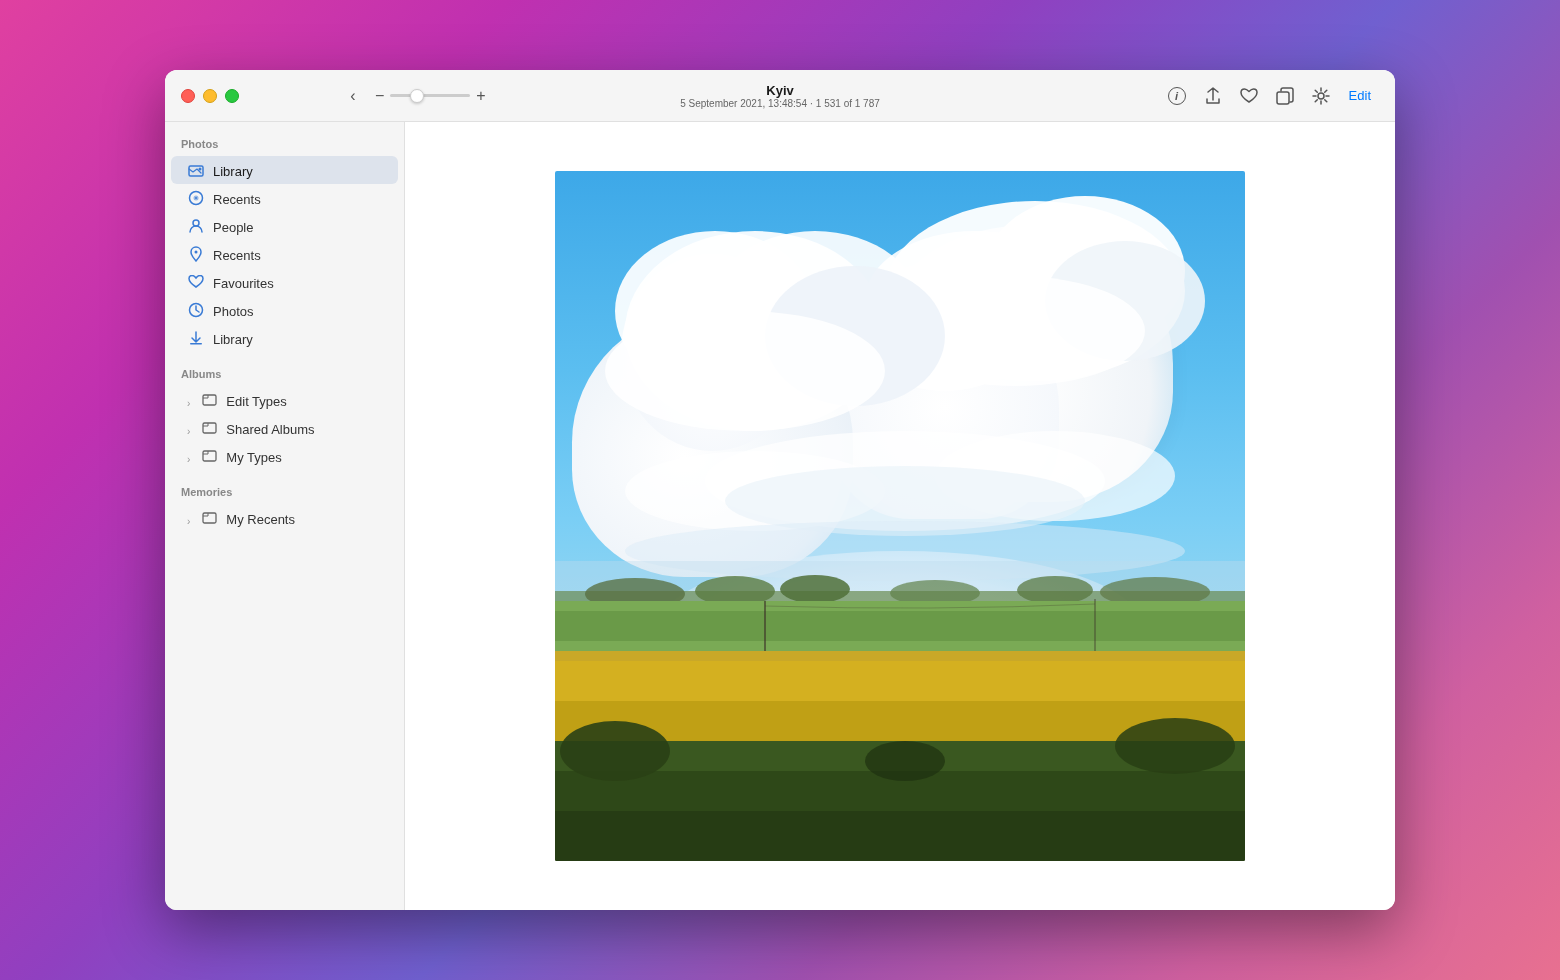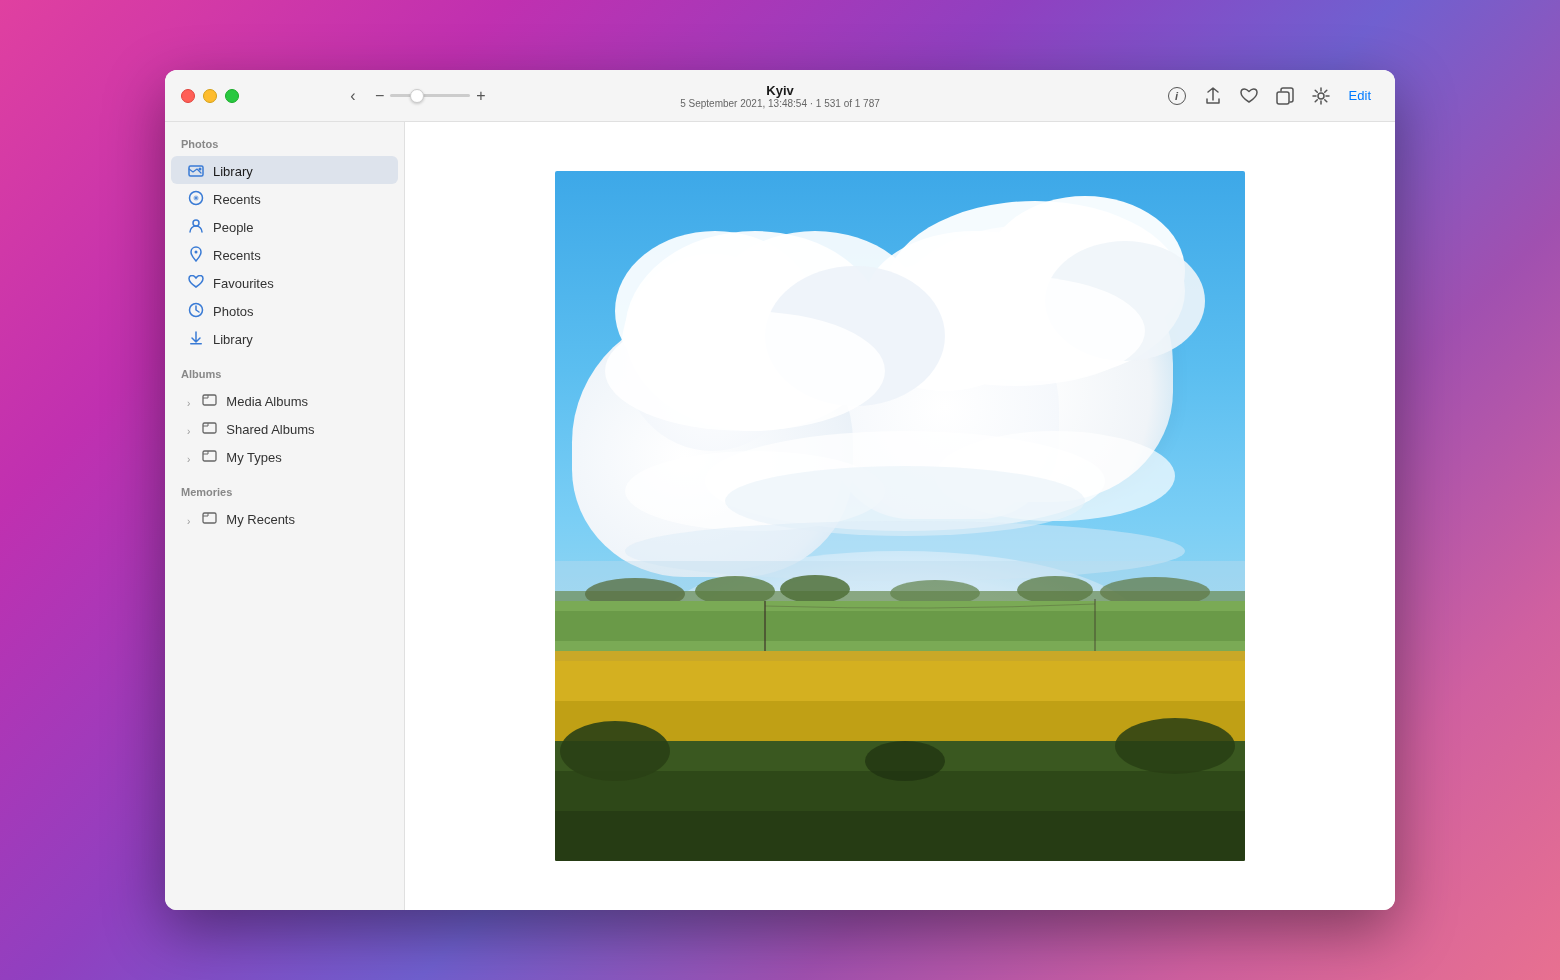--- a/index.html
+++ b/index.html
@@ -492,21 +492,21 @@
       <div class="sidebar-section-label">Albums</div>
 
       <div class="sidebar-item">
         <span class="chevron-icon">›</span>
         <div class="sidebar-item-icon">
           <svg width="15" height="14" viewBox="0 0 15 14">
             <rect x="1" y="2" width="13" height="10" rx="1.5" stroke="#666" stroke-width="1.3" fill="none"></rect>
             <path d="M1 5 L6 5 L6 2" stroke="#666" stroke-width="1" fill="none"></path>
           </svg>
         </div>
-        <span class="sidebar-item-label">Media Albums</span>
+        <span class="sidebar-item-label">Edit Types</span>
       </div>
 
       <div class="sidebar-item">
         <span class="chevron-icon">›</span>
         <div class="sidebar-item-icon">
           <svg width="15" height="14" viewBox="0 0 15 14">
             <rect x="1" y="2" width="13" height="10" rx="1.5" stroke="#666" stroke-width="1.3" fill="none"></rect>
             <path d="M1 5 L6 5 L6 2" stroke="#666" stroke-width="1" fill="none"></path>
           </svg>
         </div>

